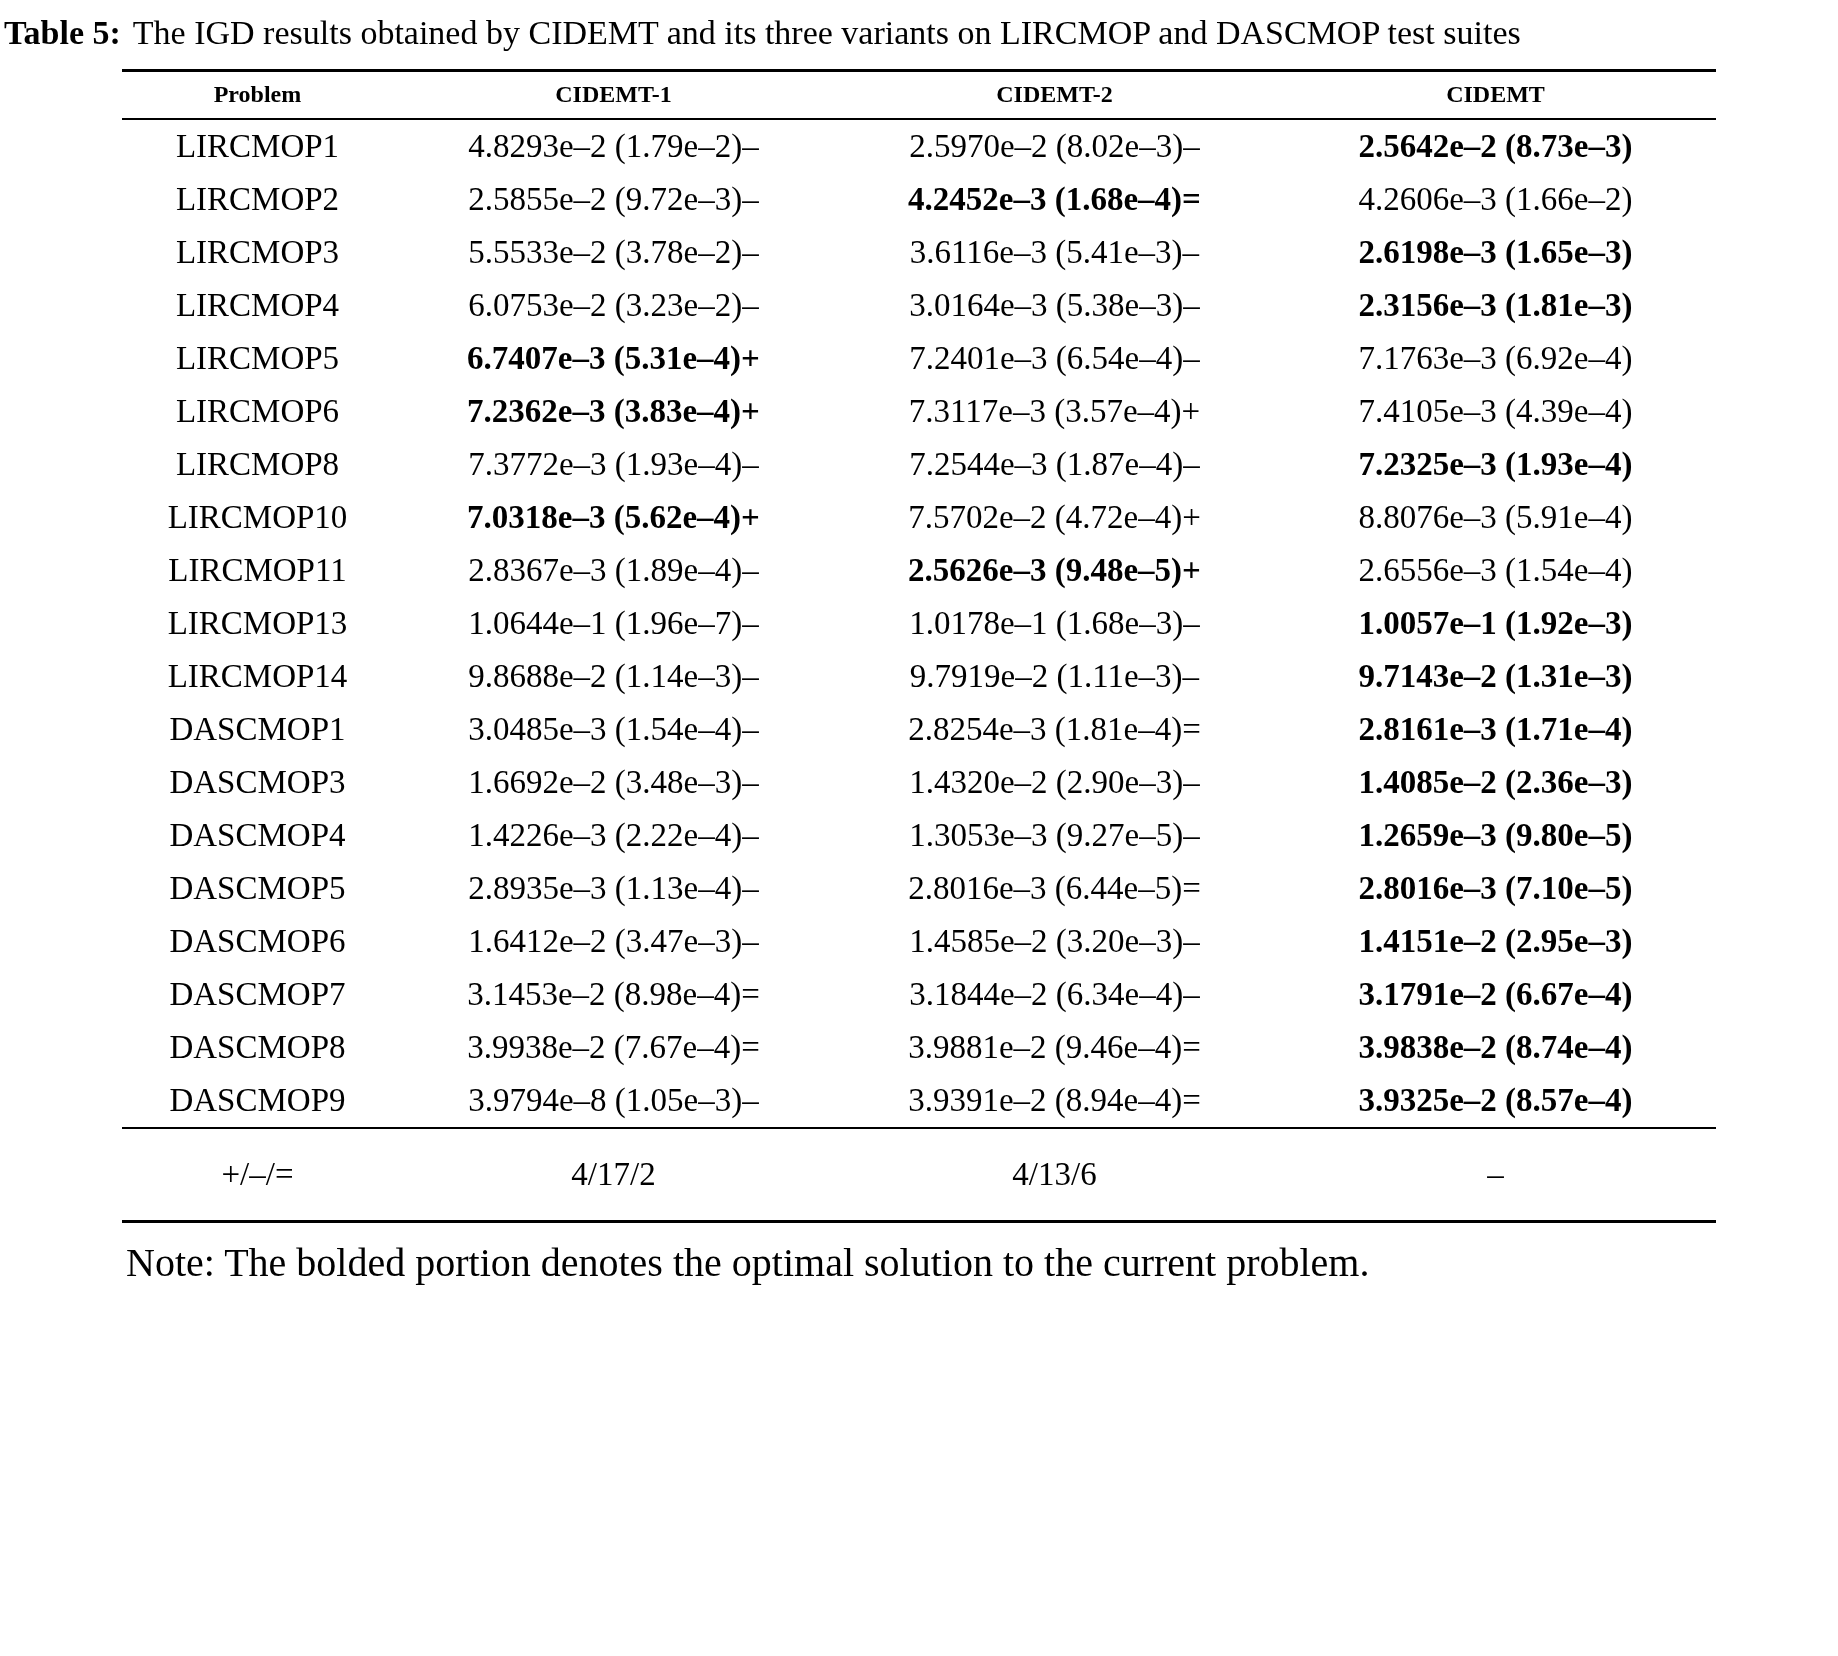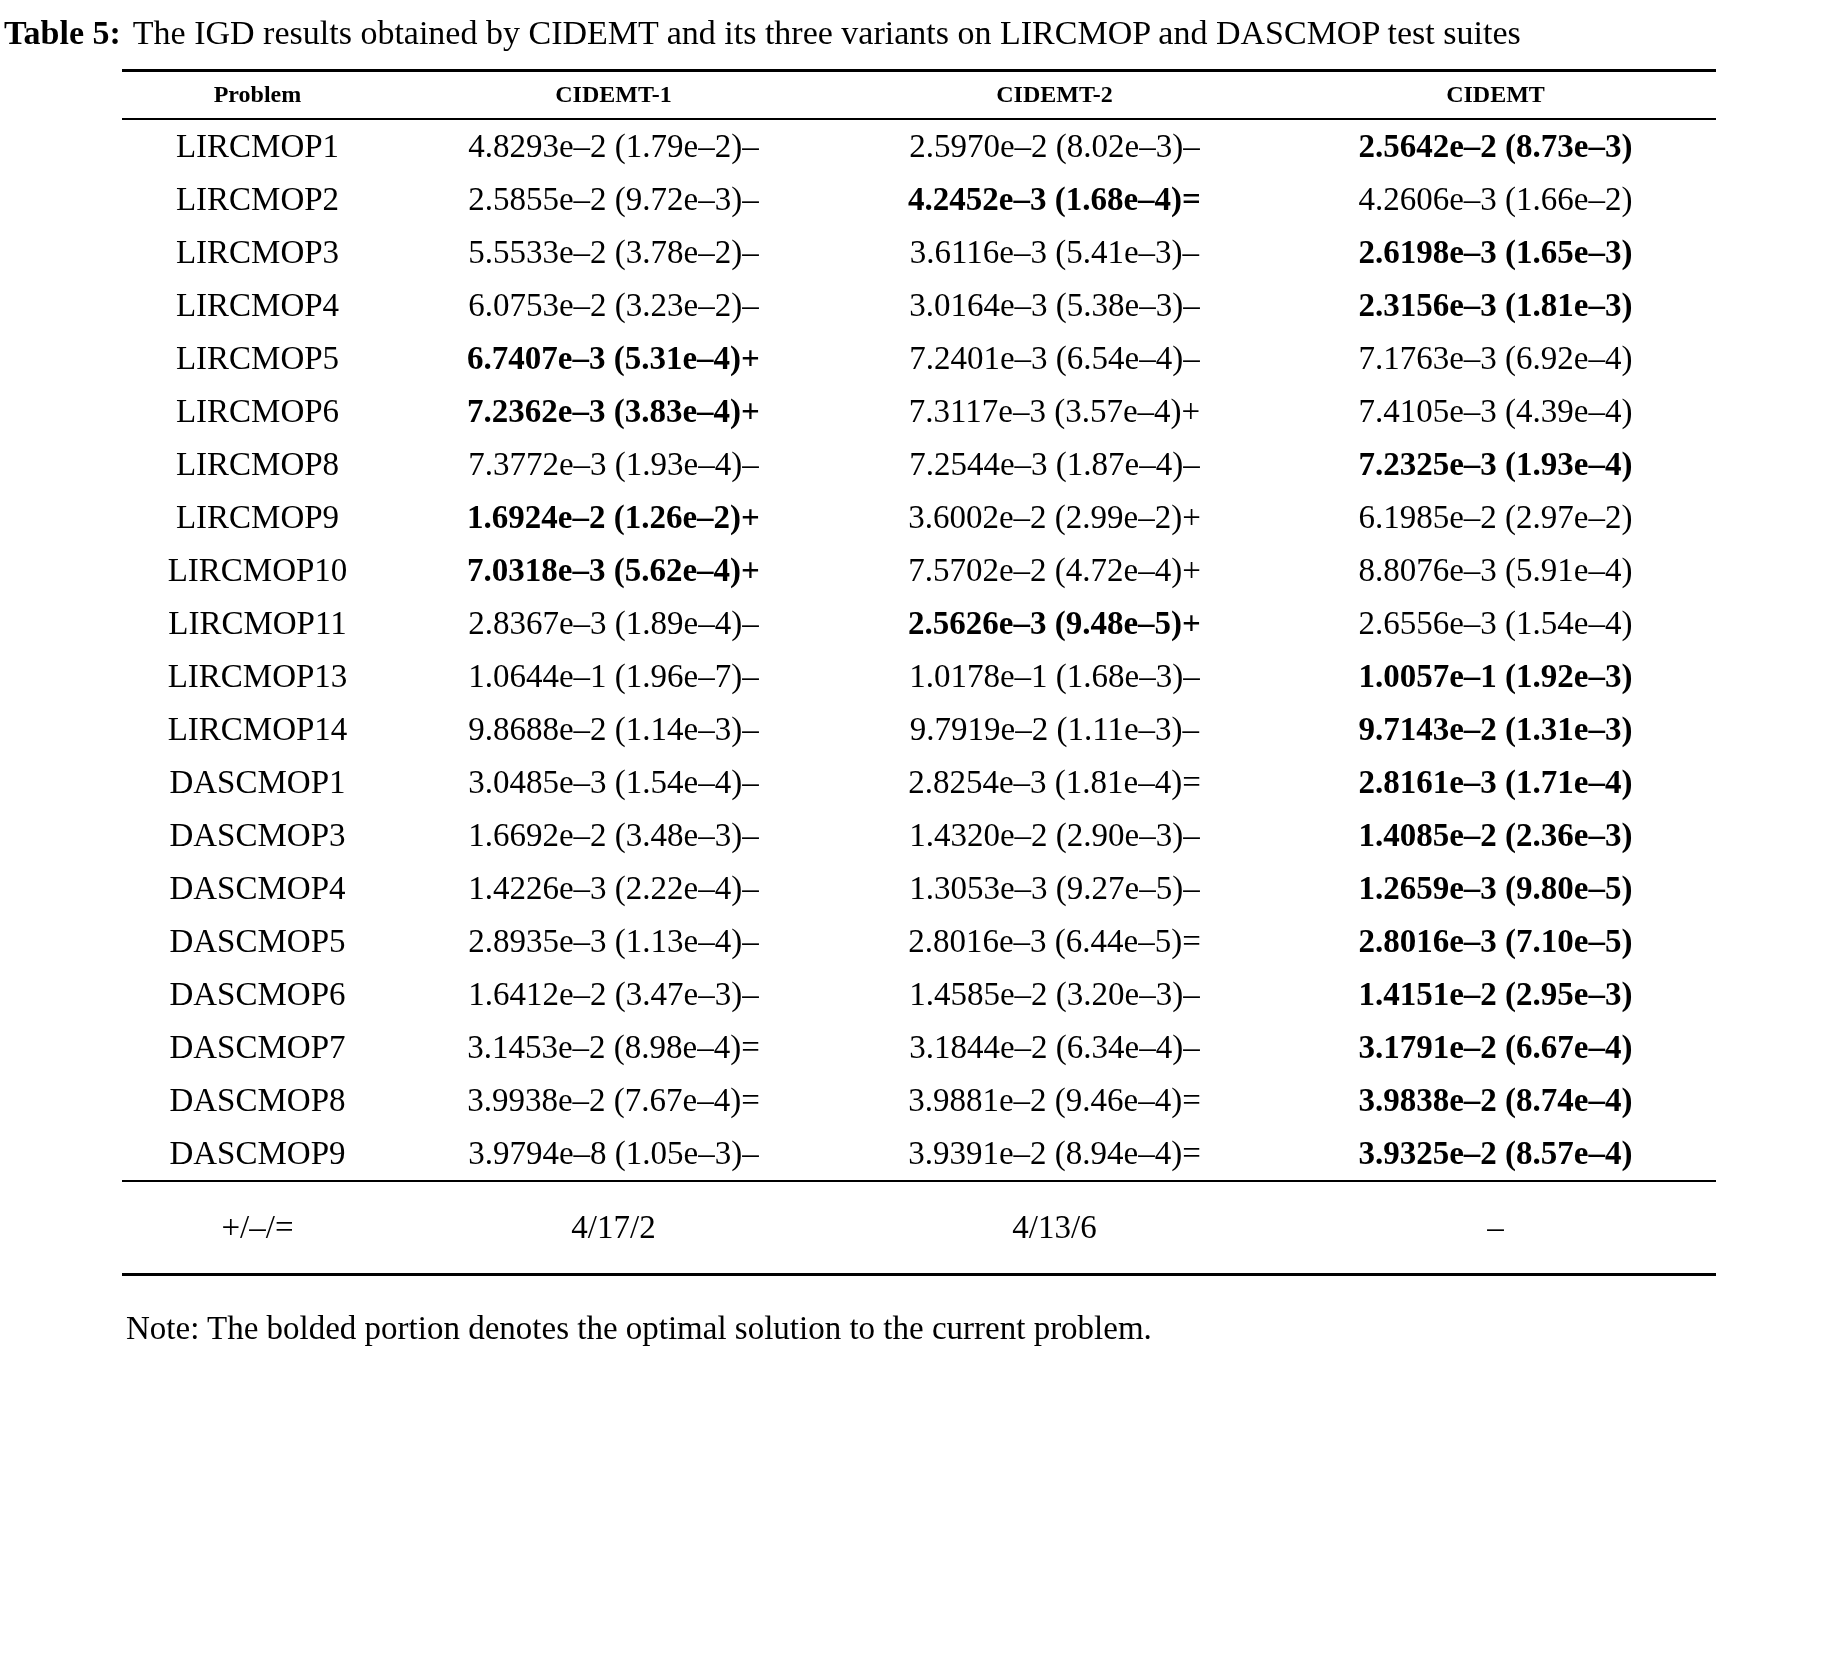--- a/index.html
+++ b/index.html
@@ -56,22 +56,22 @@
   tbody td.best {
     font-weight: bold;
   }
   tfoot td {
     border-top: 2px solid #000;
     border-bottom: 3px solid #000;
     padding: 27px 0;
     text-align: center;
   }
   .note {
-    margin: 34px 0 0 122px;
-    font-size: 33px;
+    margin: 16px 0 0 122px;
+    font-size: 40px;
   }
 </style>
 </head>
 <body>
 
 <div class="page">
 
   <div class="caption">
     <span class="caption-label">Table 5:</span><span>The IGD results obtained by CIDEMT and its three variants on LIRCMOP and DASCMOP test suites</span>
   </div>
@@ -128,26 +128,20 @@
           <td>7.3117e–3 (3.57e–4)+</td>
           <td>7.4105e–3 (4.39e–4)</td>
         </tr>
         <tr>
           <td>LIRCMOP8</td>
           <td>7.3772e–3 (1.93e–4)–</td>
           <td>7.2544e–3 (1.87e–4)–</td>
           <td class="best">7.2325e–3 (1.93e–4)</td>
         </tr>
         <tr>
-          <td>LIRCMOP9</td>
-          <td class="best">1.6924e–2 (1.26e–2)+</td>
-          <td>3.6002e–2 (2.99e–2)+</td>
-          <td>6.1985e–2 (2.97e–2)</td>
-        </tr>
-        <tr>
           <td>LIRCMOP10</td>
           <td class="best">7.0318e–3 (5.62e–4)+</td>
           <td>7.5702e–2 (4.72e–4)+</td>
           <td>8.8076e–3 (5.91e–4)</td>
         </tr>
         <tr>
           <td>LIRCMOP11</td>
           <td>2.8367e–3 (1.89e–4)–</td>
           <td class="best">2.5626e–3 (9.48e–5)+</td>
           <td>2.6556e–3 (1.54e–4)</td>

